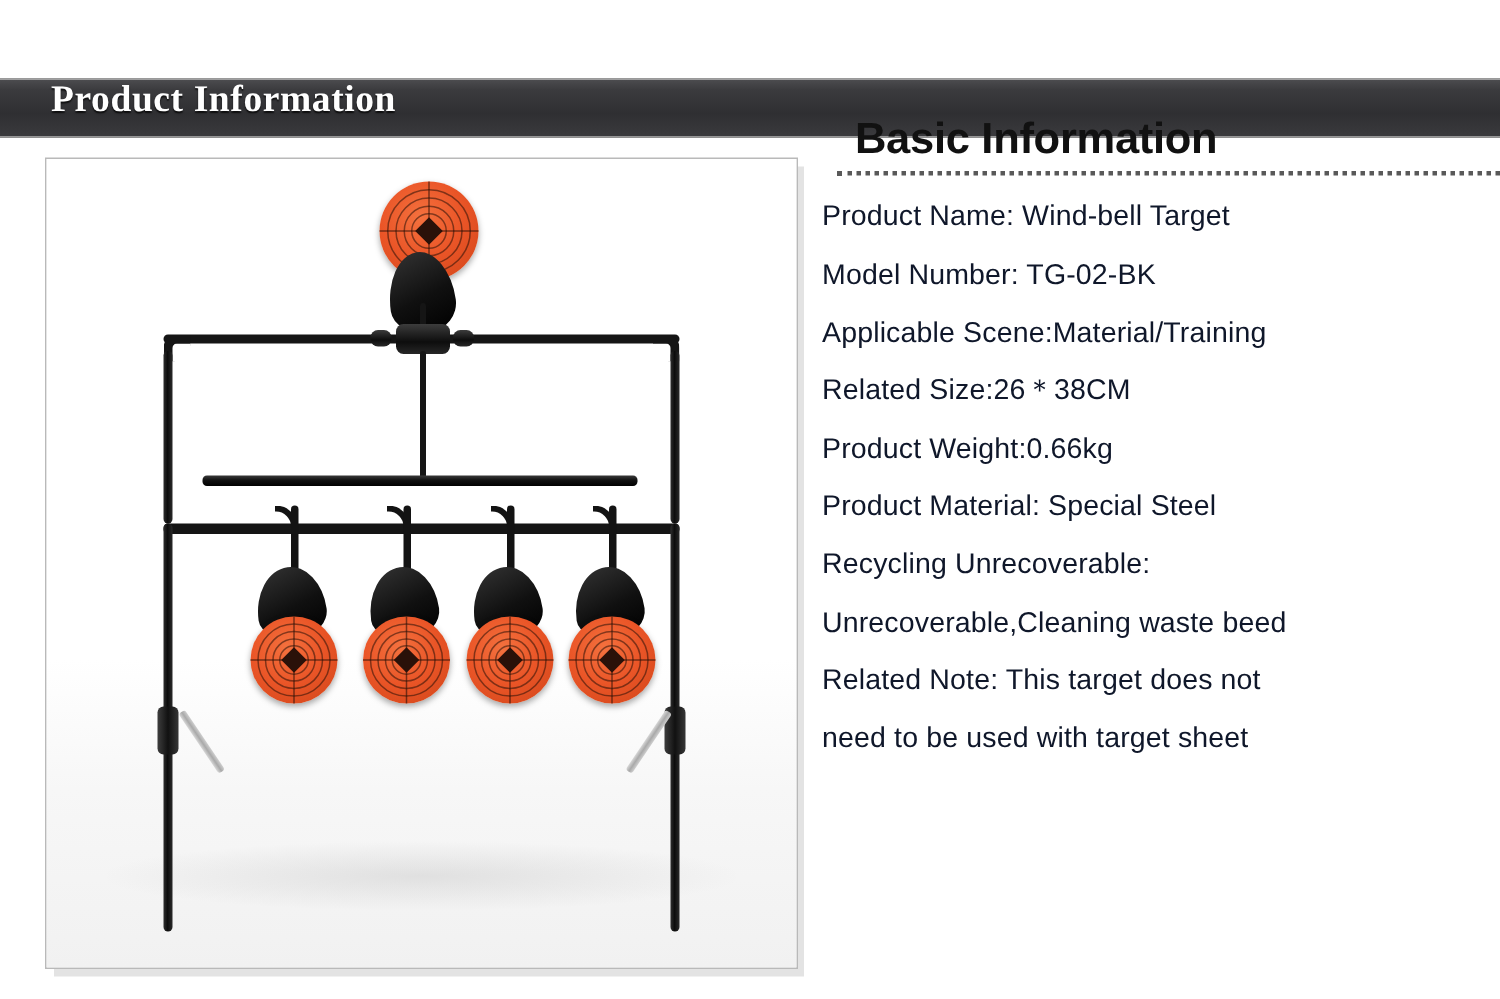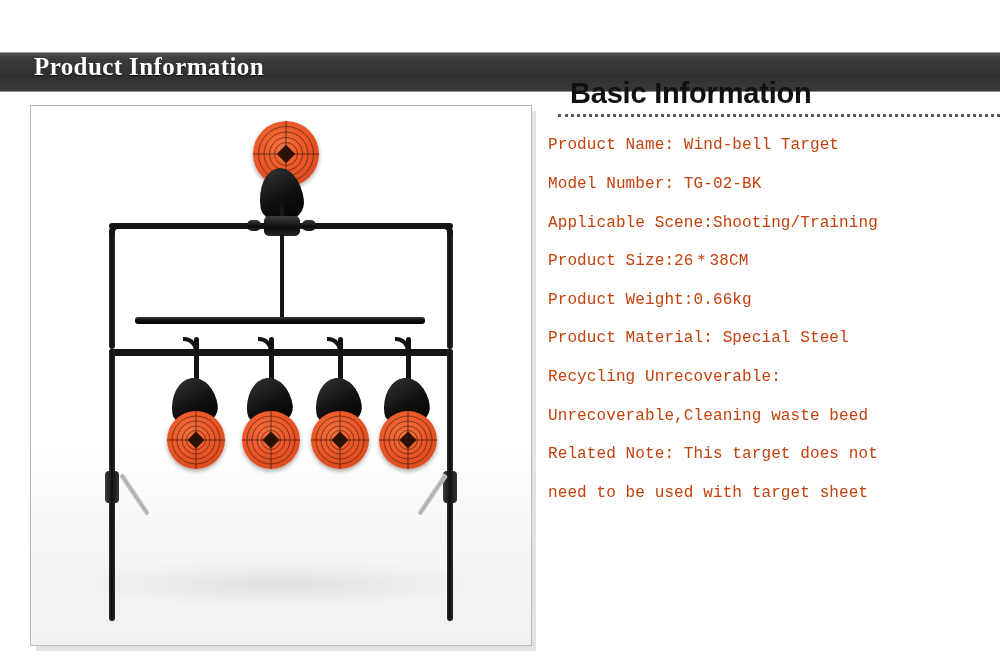--- a/index.html
+++ b/index.html
@@ -109,22 +109,22 @@
     letter-spacing: -0.2px; line-height: 1.05;
     padding-left: 22px;
   }
   .dotted-rule {
     margin-top: 6px; margin-left: 10px; height: 3px;
     border-bottom: 3px dotted #4b4b4b;
     opacity: .92;
   }
   .spec-list { margin-top: 9px; }
   .spec-line {
-    font-size: 16px; color: #c2410c; line-height: 38.6px;
-    white-space: nowrap; letter-spacing: 0.1px; font-family: Liberation Mono, monospace;
+    font-size: 19px; color: #0f172a; line-height: 38.6px;
+    white-space: nowrap; letter-spacing: 0.1px;
   }
 </style>
 </head>
 <body>
 
 <div id="page">
 
   <div class="header-bar">
     <div class="header-title">Product Information</div>
   </div>
@@ -233,22 +233,22 @@
       <div class="leg-rear" style="left:412px; top:370px; width:5px; height:48px; transform:rotate(34deg); transform-origin:top right;"></div>
     </div>
   </div>
 
   <div class="info-panel">
     <div class="info-heading">Basic Information</div>
     <div class="dotted-rule"></div>
     <div class="spec-list">
       <div class="spec-line">Product  Name:  Wind-bell  Target</div>
       <div class="spec-line">Model  Number:  TG-02-BK</div>
-      <div class="spec-line">Applicable  Scene:Shooting/Training</div>
-      <div class="spec-line">Product  Size:26＊38CM</div>
+      <div class="spec-line">Applicable  Scene:Material/Training</div>
+      <div class="spec-line">Related  Size:26＊38CM</div>
       <div class="spec-line">Product  Weight:0.66kg</div>
       <div class="spec-line">Product  Material:  Special  Steel</div>
       <div class="spec-line">Recycling  Unrecoverable:</div>
       <div class="spec-line">Unrecoverable,Cleaning  waste  beed</div>
       <div class="spec-line">Related  Note:  This  target  does  not</div>
       <div class="spec-line">need  to  be  used  with  target  sheet</div>
     </div>
   </div>
 
 </div>

